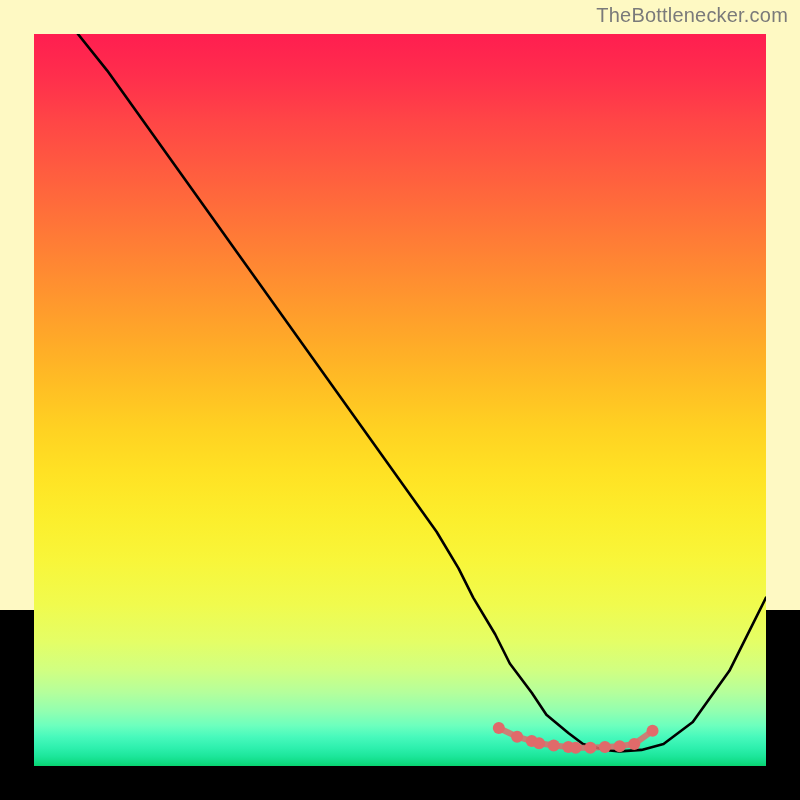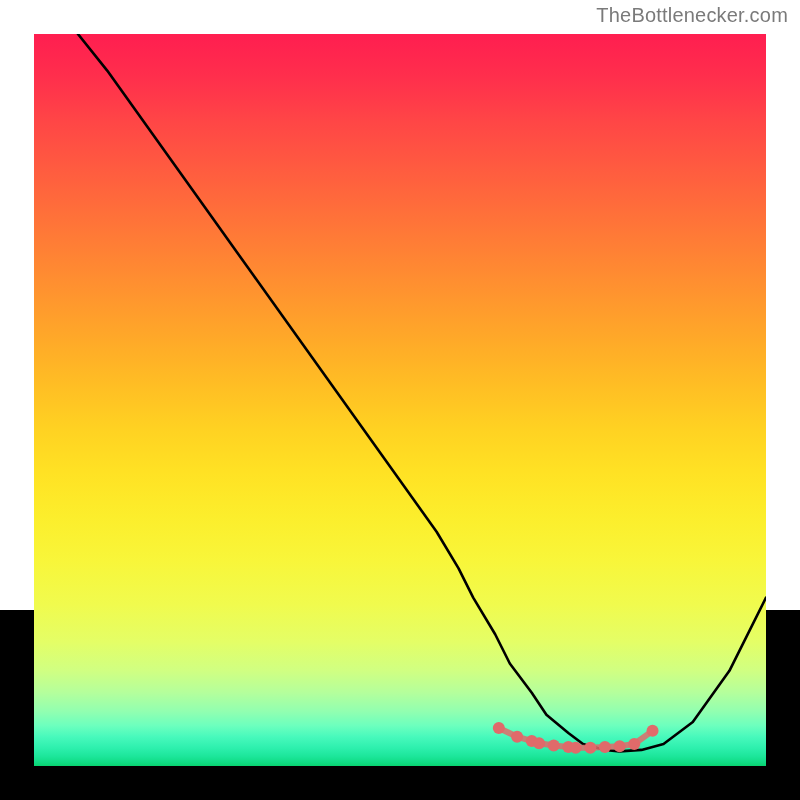--- a/index.html
+++ b/index.html
@@ -10,21 +10,21 @@
     background: #000;
     overflow: hidden;
     font-family: Arial, Helvetica, sans-serif;
   }
   .frame {
     position: absolute;
     left: 0;
     top: 0;
     width: 800px;
     height: 610px;
-    background: #ffffff;
+    background: #fef9c3;
   }
   .plot-area {
     position: absolute;
     left: 34px;
     top: 34px;
     width: 732px;
     height: 732px;
     overflow: hidden;
   }
   .gradient {

